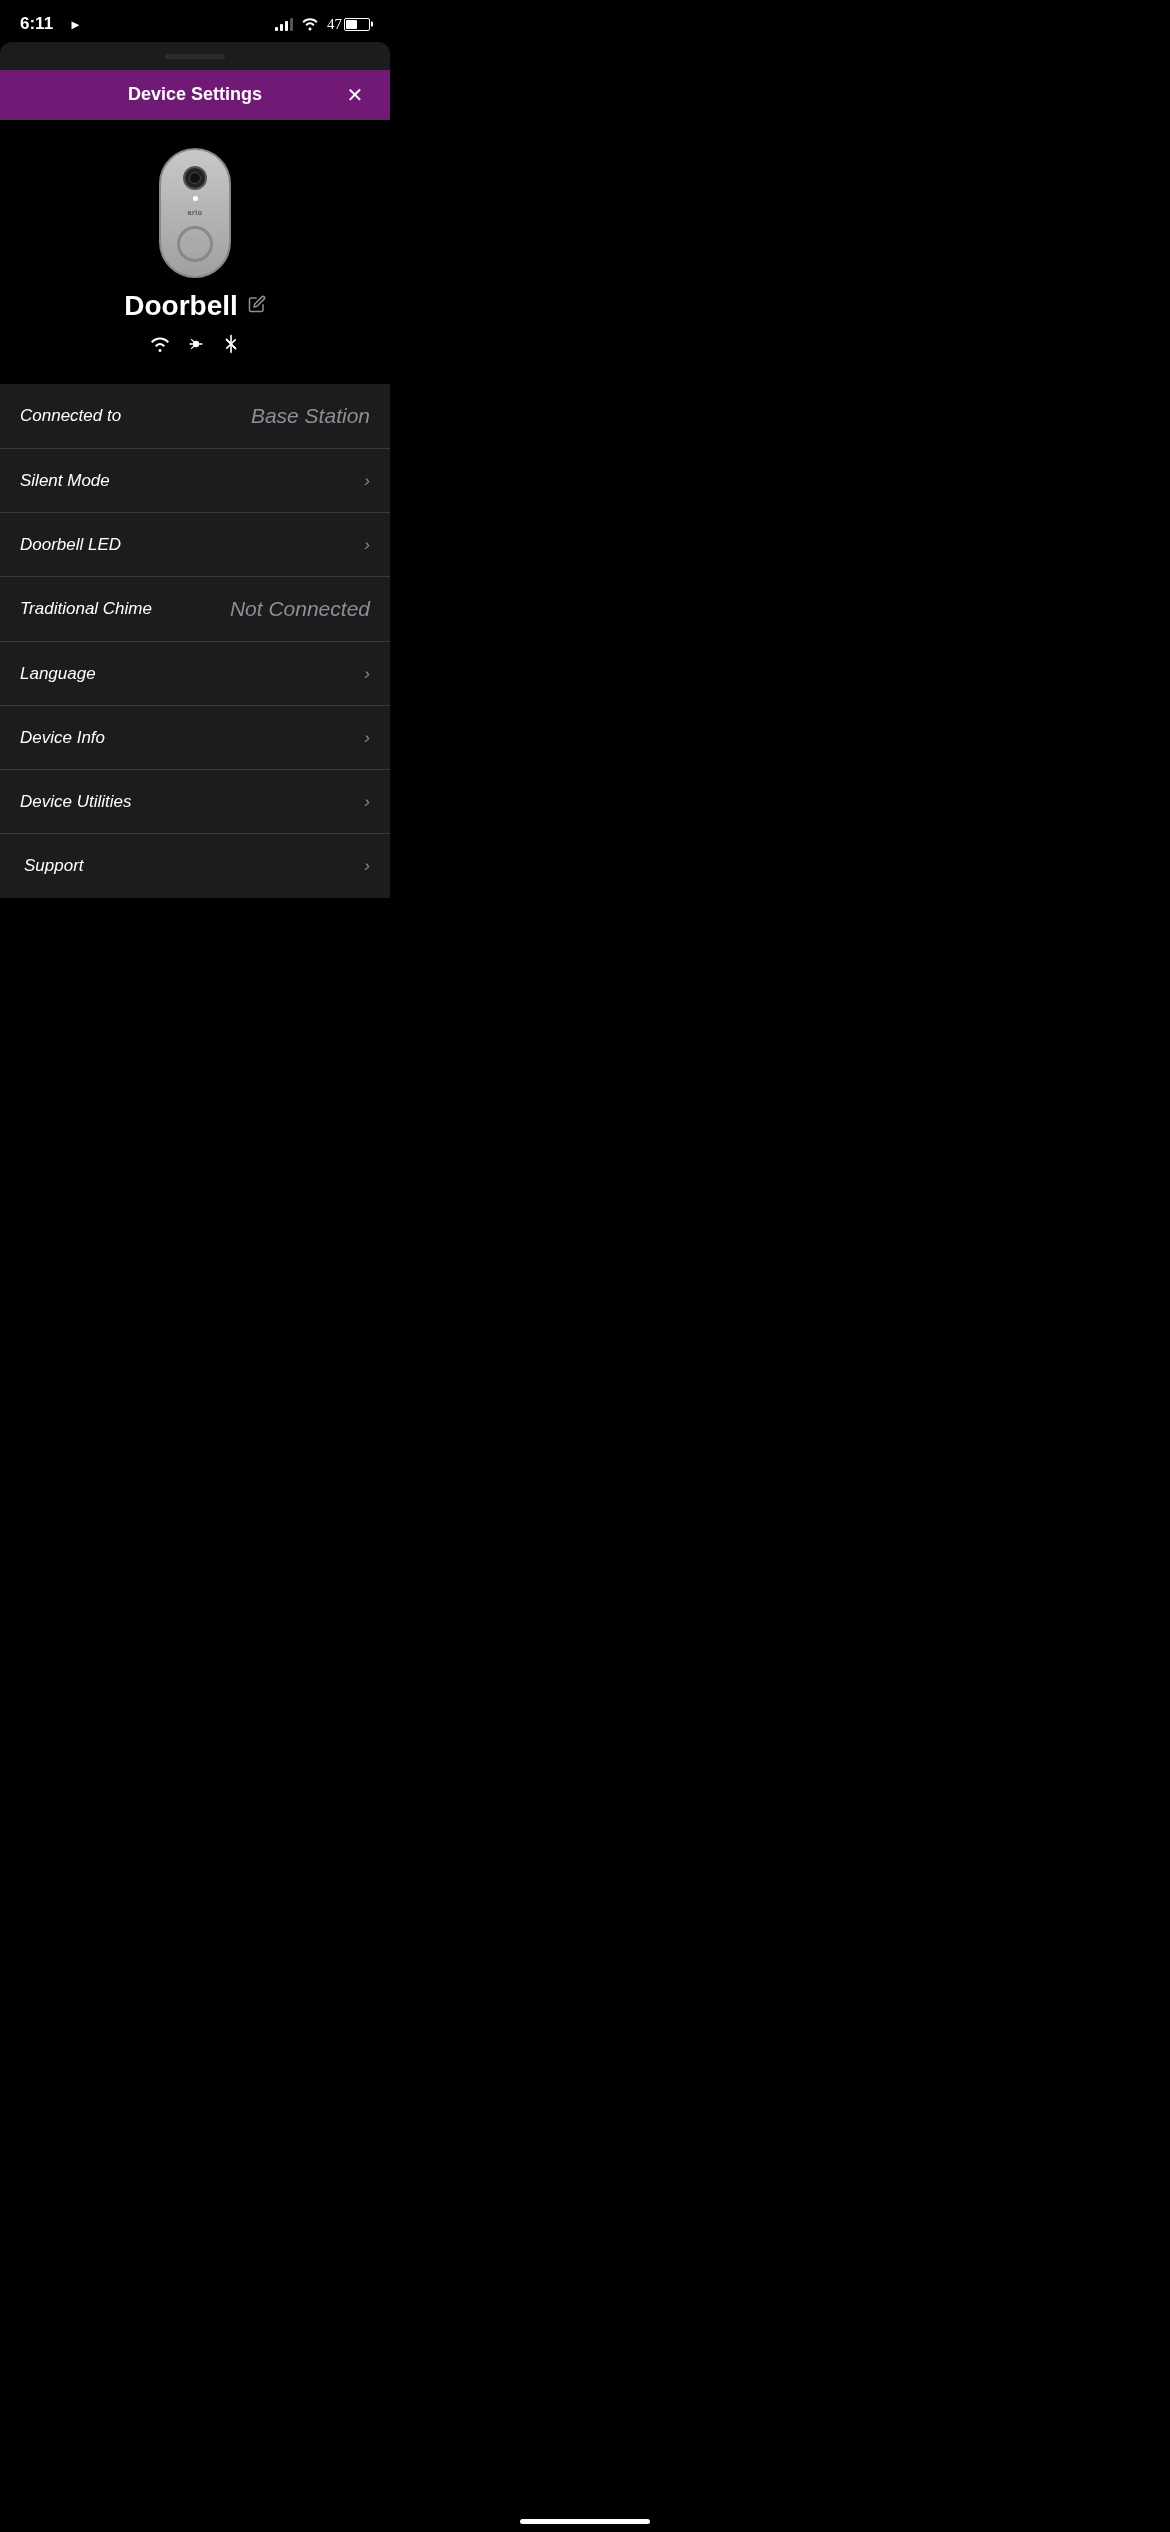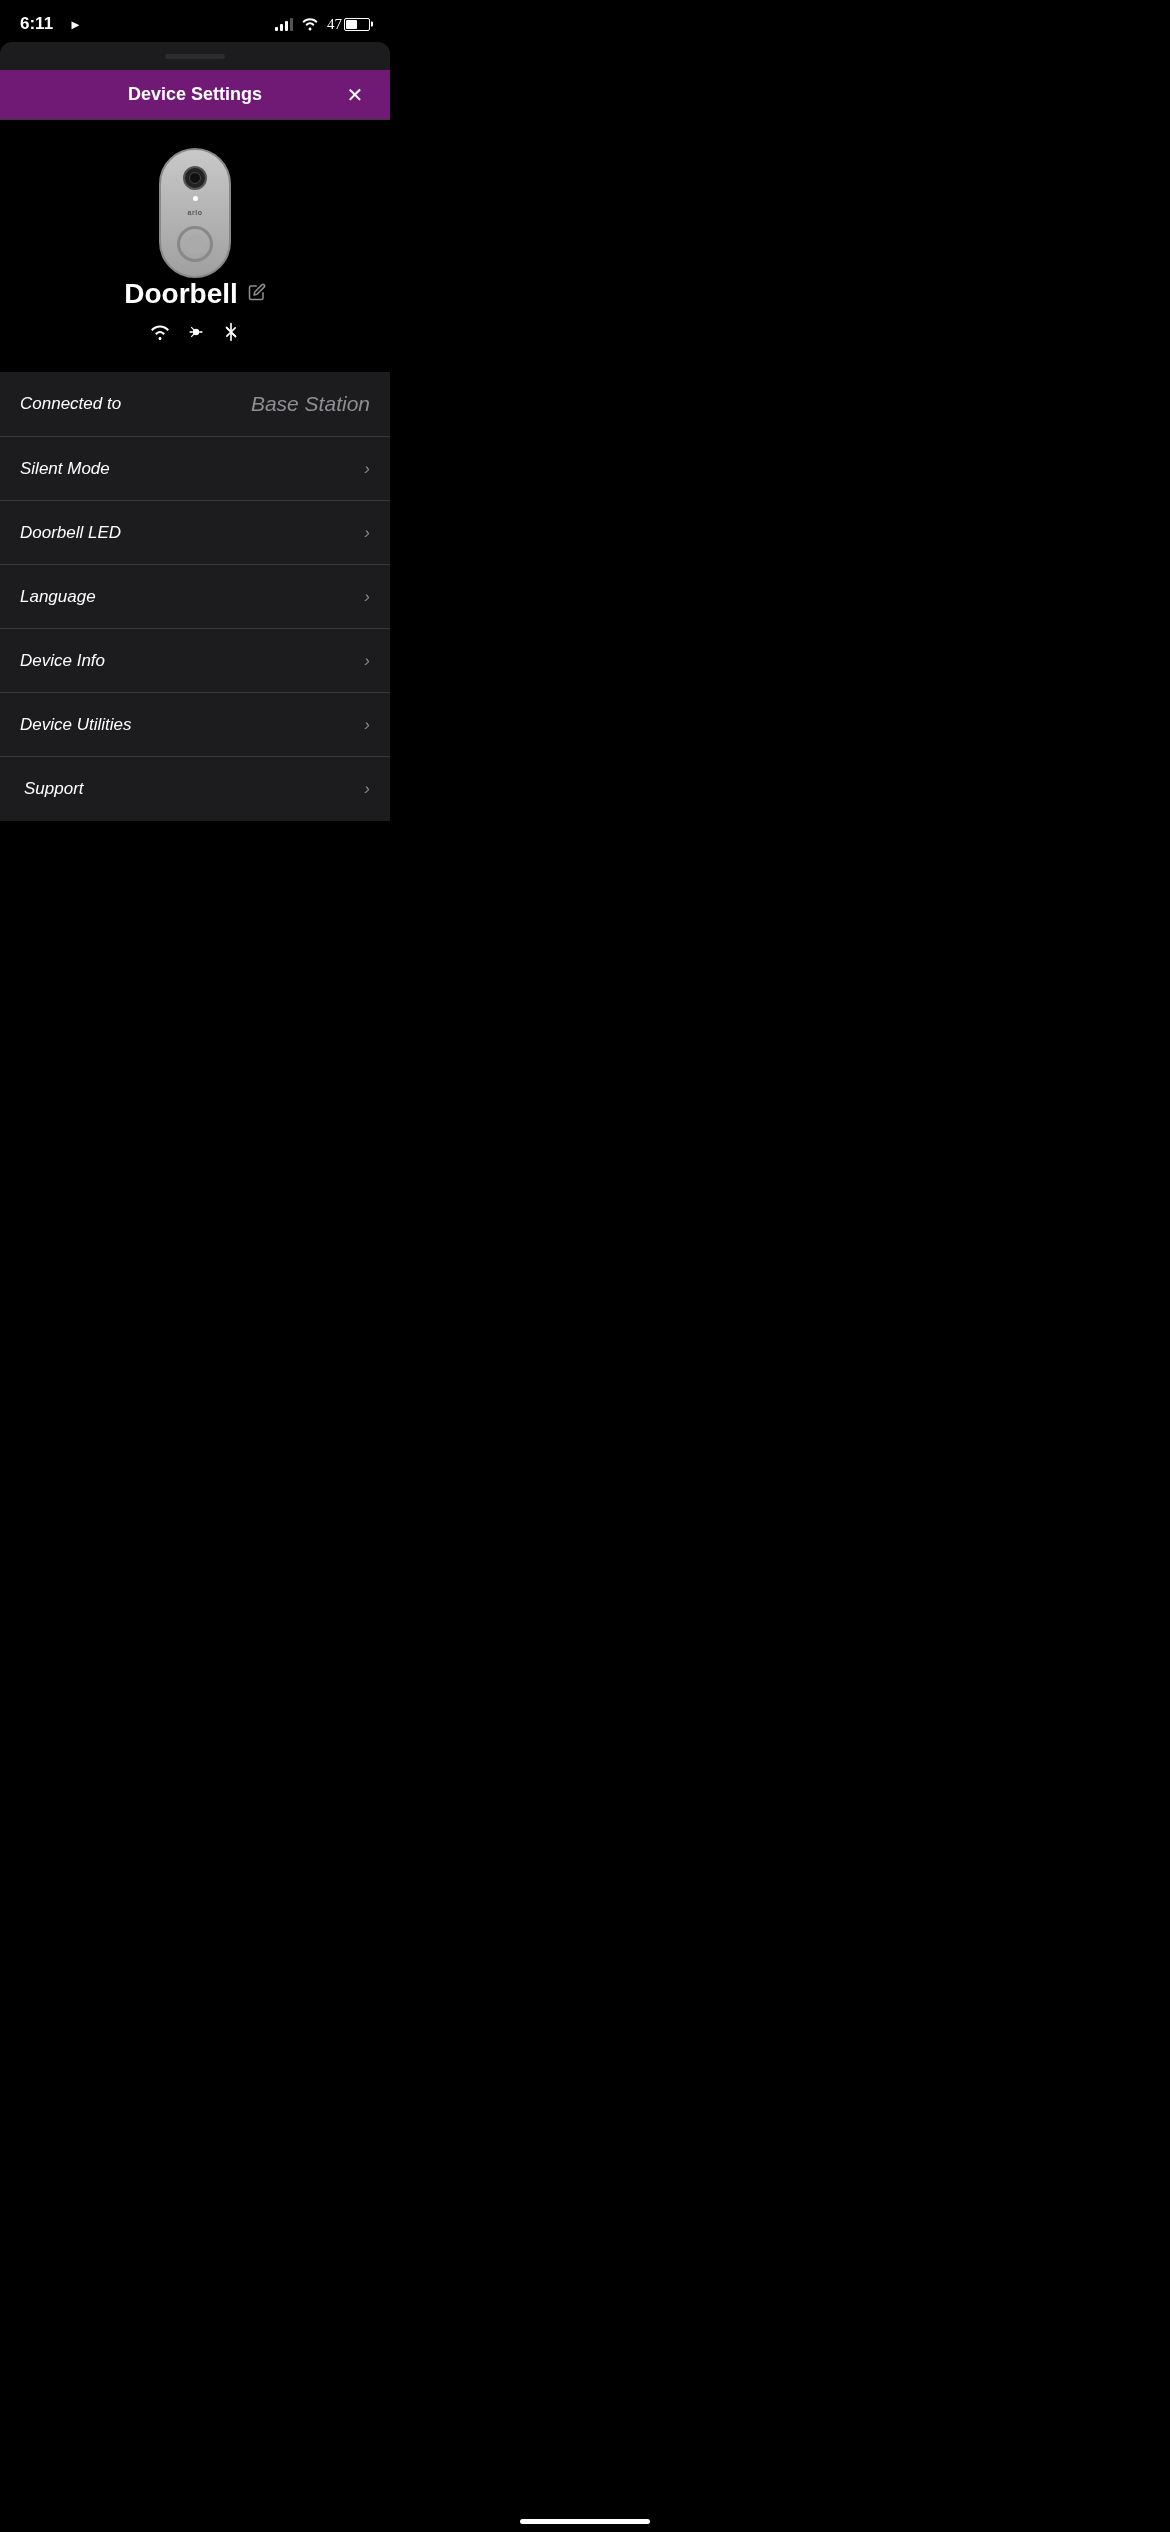--- a/index.html
+++ b/index.html
@@ -180,20 +180,21 @@
       height: 20px;
       background: #aaa;
       border-radius: 50%;
     }
 
     .device-name-row {
       display: flex;
       align-items: center;
       gap: 10px;
       margin-bottom: 12px;
+      margin-top: 12px;
     }
 
     .device-name {
       font-size: 28px;
       font-weight: 700;
       color: #fff;
     }
 
     .edit-icon {
       color: #8e8e93;
@@ -397,20 +398,24 @@
   <div class="settings-item">
     <span class="settings-label">Silent Mode</span>
     <span class="chevron">›</span>
   </div>
 
   <div class="settings-item">
     <span class="settings-label">Doorbell LED</span>
     <span class="chevron">›</span>
   </div>
 
+  <div class="settings-item">
+    <span class="settings-label">Traditional Chime</span>
+    <span class="settings-value">Not Connected</span>
+  </div>
 
   <div class="settings-item">
     <span class="settings-label">Language</span>
     <span class="chevron">›</span>
   </div>
 
   <div class="settings-item">
     <span class="settings-label">Device Info</span>
     <span class="chevron">›</span>
   </div>

